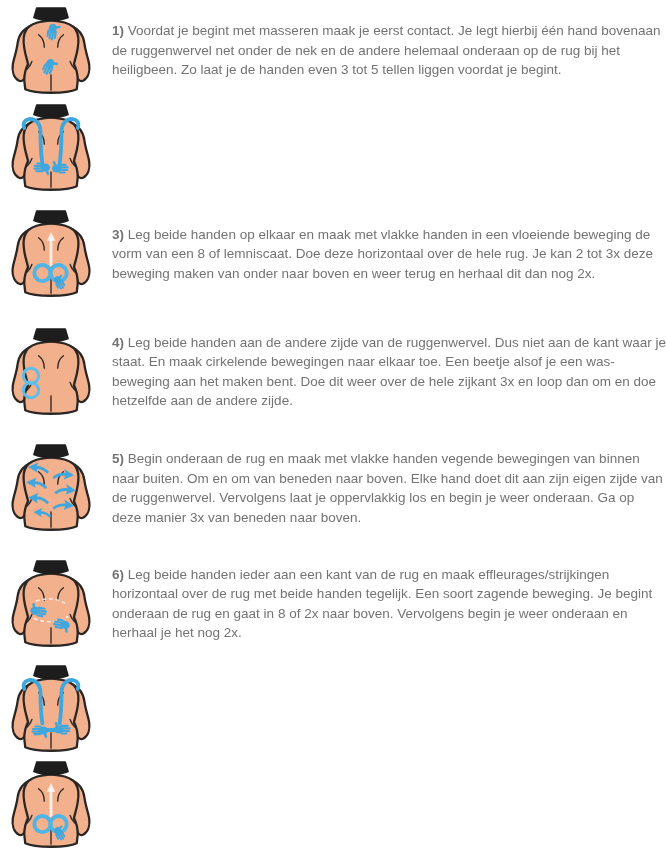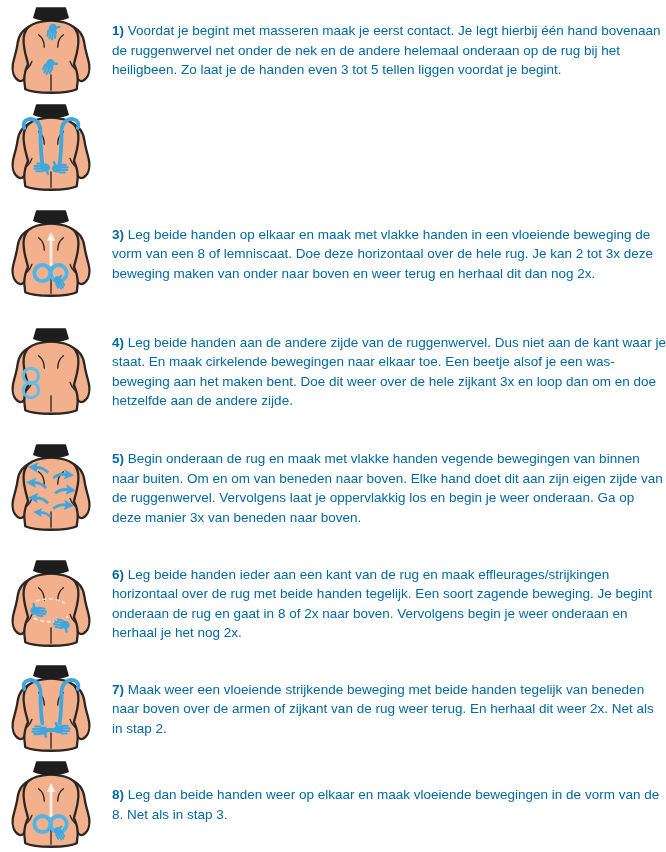--- a/index.html
+++ b/index.html
@@ -13,21 +13,21 @@
   .s1{height:101px}.s2{height:94px}.s3{height:118px}.s4{height:117px}
   .s5{height:116px}.s6{height:115px}.s7{height:96px}.s8{height:95px}
   .fig{
     flex:0 0 112px;width:112px;
     display:flex;justify-content:flex-start;
     padding-left:9px;box-sizing:border-box;
   }
   svg.ill{width:84px;height:90px;display:block;}
   .txt{
     flex:1;margin:0;
-    font-size:13.5px;line-height:19.5px;color:#0369a1;
+    font-size:13.5px;line-height:19.5px;color:#737373;
   }
   .txt b{font-weight:700;}
   .skin{fill:#F3B08D;stroke:#2a2623;stroke-width:2.4;stroke-linejoin:round;}
   .dline{fill:none;stroke:#2a2623;stroke-width:1.4;stroke-linecap:round;}
   .bstroke{fill:none;stroke:#3FA7DE;stroke-width:4;stroke-linecap:round;}
   .bcircle{fill:none;stroke:#4FB4E6;stroke-width:4;}
   .bcircle2{fill:none;stroke:#5FBEE9;stroke-width:3.2;}
   .warrow{fill:none;stroke:rgba(255,255,255,0.78);stroke-width:3;stroke-linecap:round;}
   .wdash{fill:none;stroke:rgba(255,255,255,0.8);stroke-width:1.6;stroke-dasharray:4 3;}
 </style>
@@ -160,36 +160,28 @@
     <div class="fig">
       <svg class="ill" viewBox="0 0 88 94">
         <use href="#backfig"></use>
         <path class="bstroke" d="M35,62 C33,50 33,40 33,30 C33,21 27,15 20,17 C16,18 14,22 16,26"></path>
         <path class="bstroke" d="M53,62 C55,50 55,40 55,30 C55,21 61,15 68,17 C72,18 74,22 72,26"></path>
         <path class="bstroke" d="M34,69 L54,69"></path>
         <use href="#bhand" transform="translate(40,73) rotate(180)"></use>
         <use href="#bhand" transform="translate(48,65)"></use>
       </svg>
     </div>
-    <p class="txt">
-      <b>7)</b>
-      <span>Maak weer een vloeiende strijkende beweging met beide handen tegelijk van beneden naar boven over de armen of zijkant van de rug weer terug. En herhaal dit weer 2x. Net als in stap 2.</span>
-    </p>
   </section>
 
   <section class="step s8">
     <div class="fig">
       <svg class="ill" viewBox="0 0 88 94">
         <use href="#backfig"></use>
         <path class="warrow" d="M44,58 L44,32"></path>
         <path d="M44,24 L39.5,33 L48.5,33 Z" fill="rgba(255,255,255,0.78)"></path>
         <circle class="bcircle" cx="35" cy="67" r="8.5"></circle>
         <circle class="bcircle" cx="52" cy="67" r="8.5"></circle>
         <use href="#bhand" transform="translate(52,70) rotate(60) scale(0.85)"></use>
       </svg>
     </div>
-    <p class="txt">
-      <b>8)</b>
-      <span>Leg dan beide handen weer op elkaar en maak vloeiende bewegingen in de vorm van de 8. Net als in stap 3.</span>
-    </p>
   </section>
 
 </div>
 
 </body></html>

